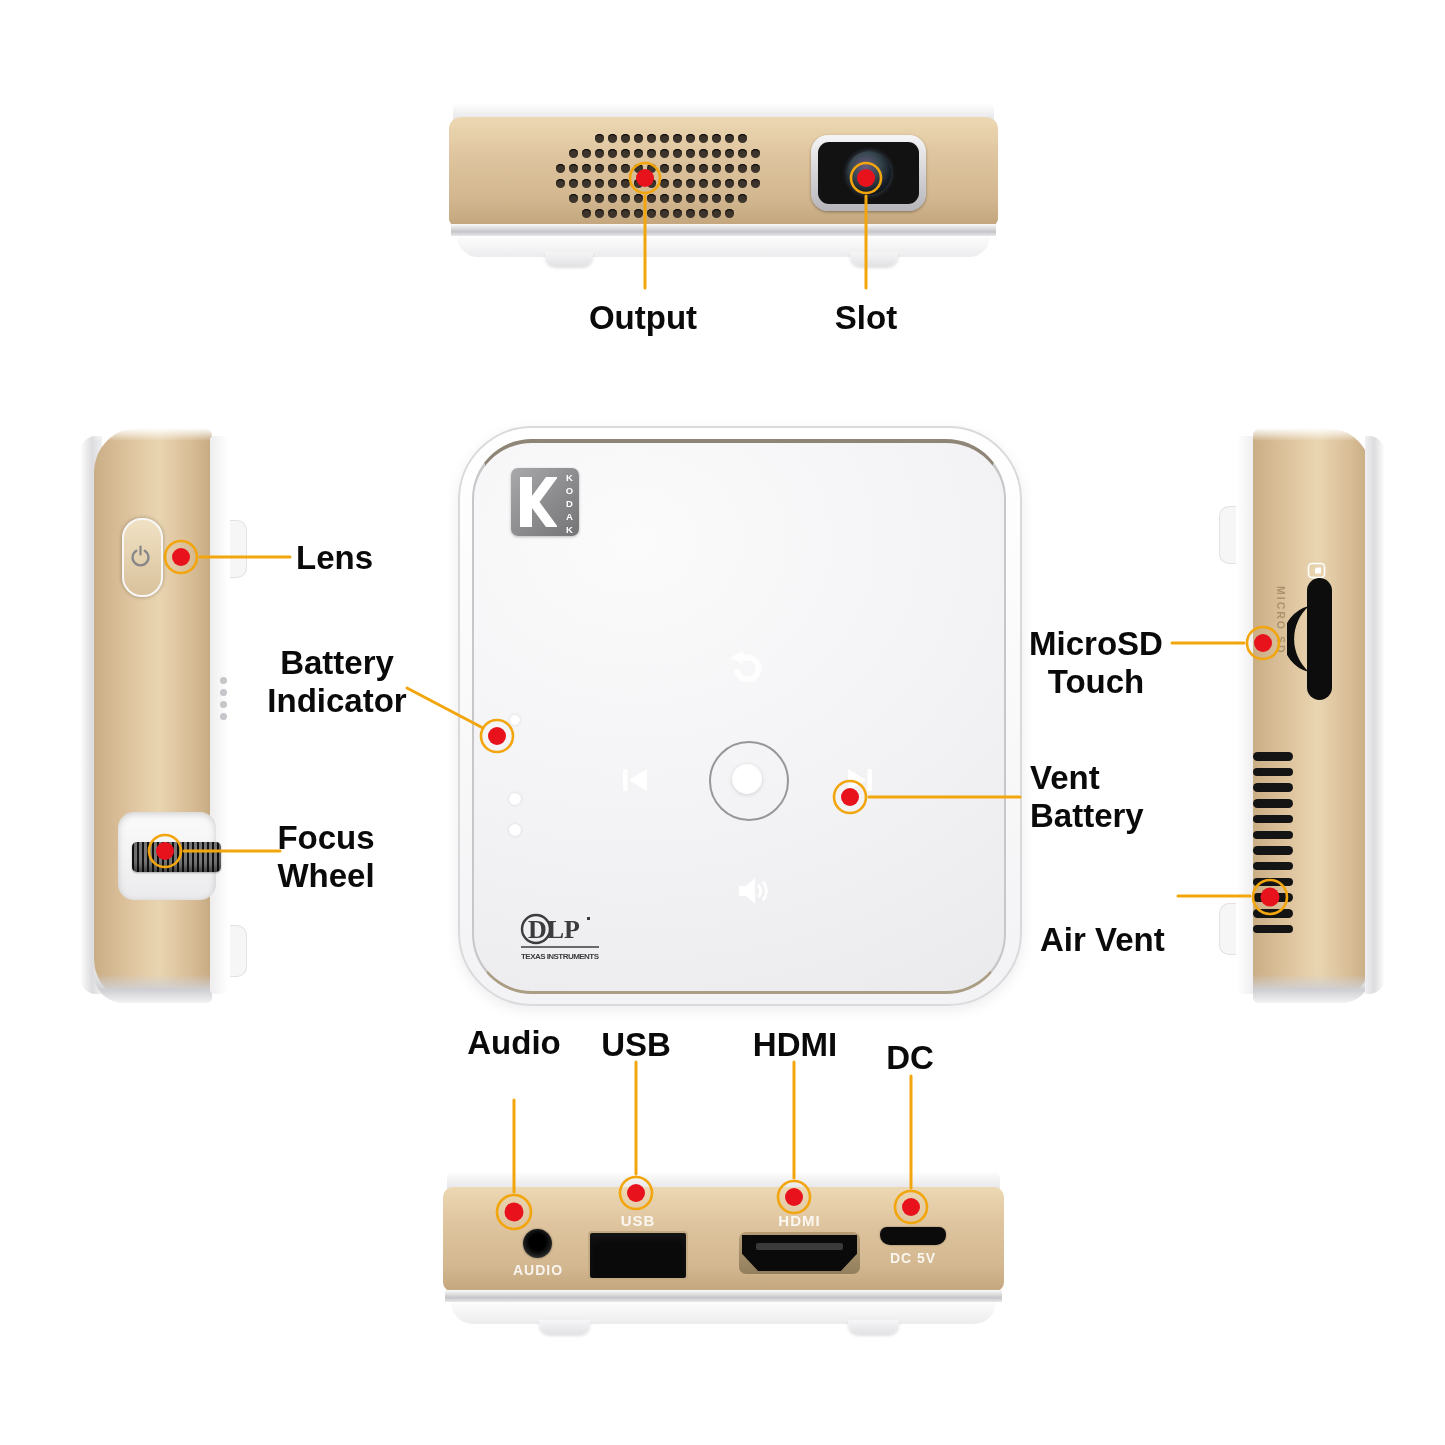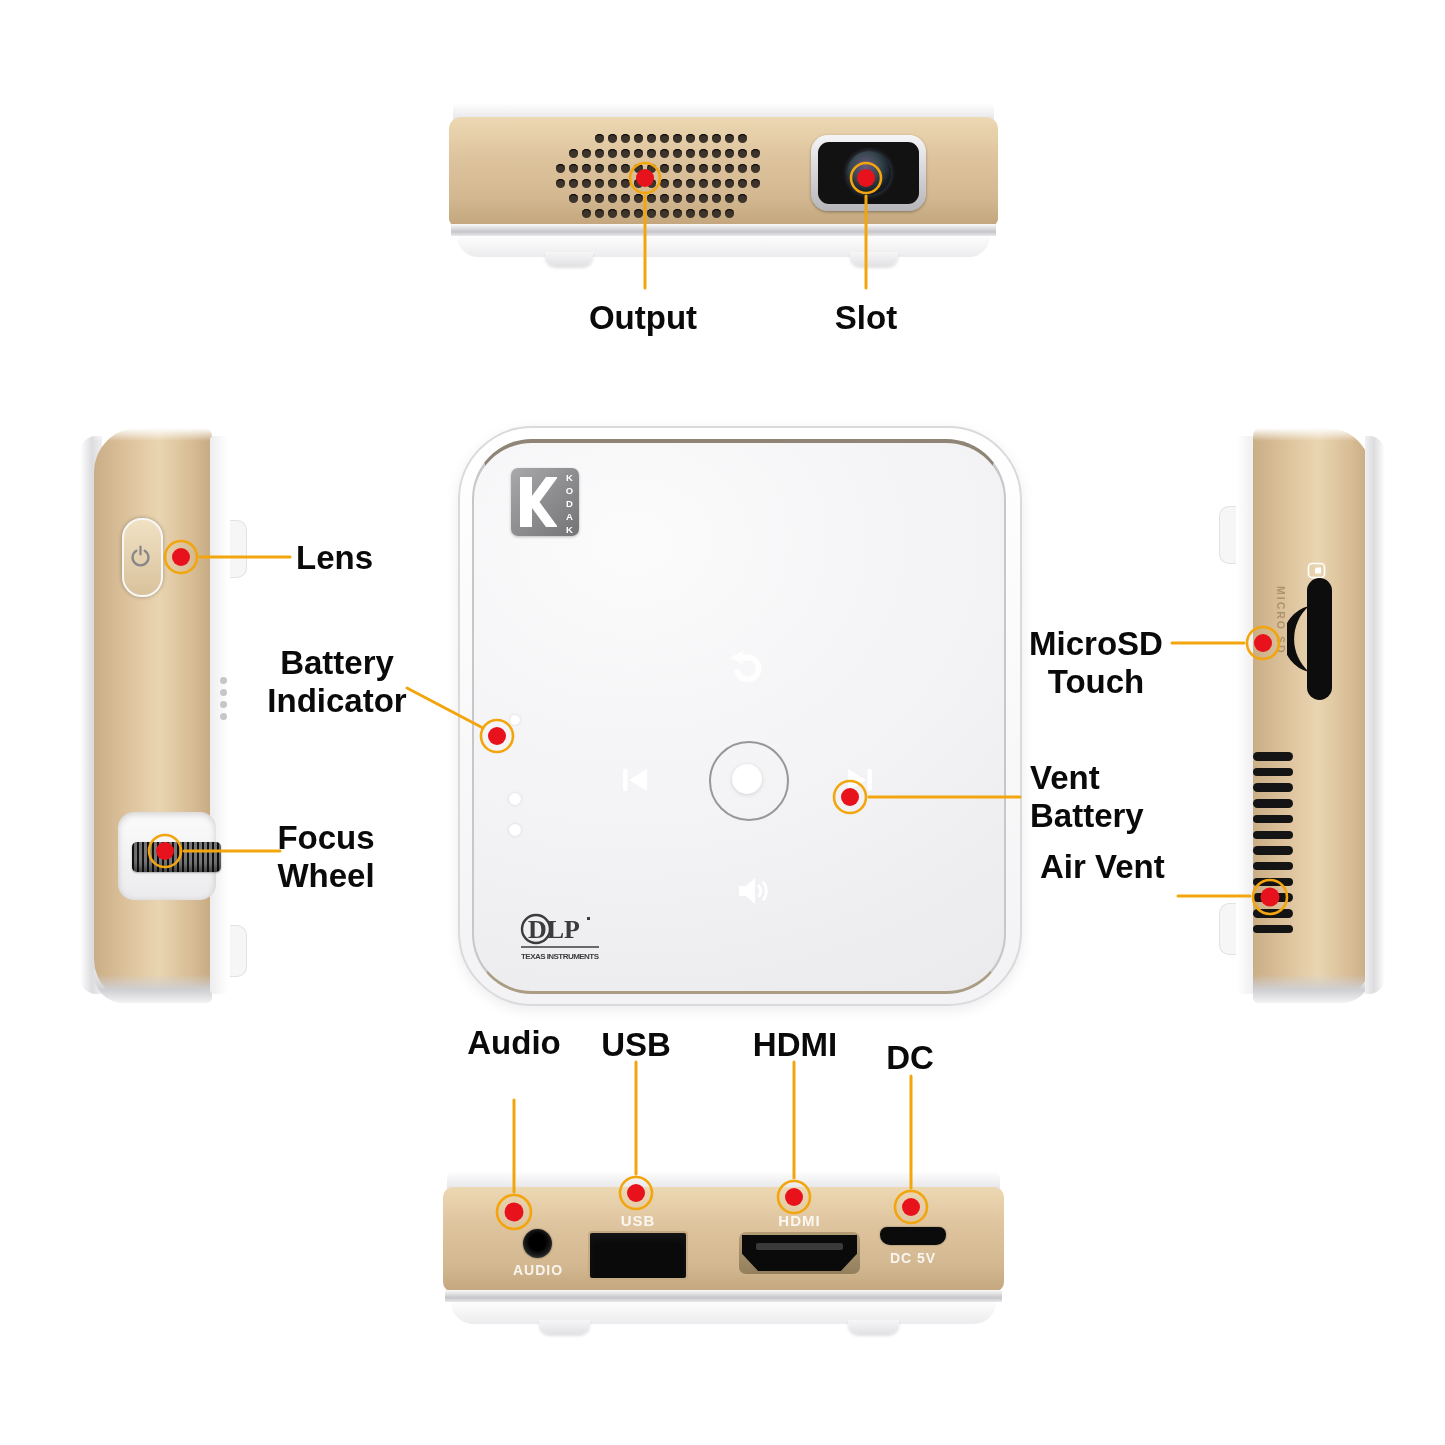--- a/index.html
+++ b/index.html
@@ -325,21 +325,21 @@
   <div class="callout center" style="left:986px;top:625px;width:220px;">
     <div>MicroSD</div>
     <div>Touch</div>
   </div>
 
   <div class="callout left" style="left:1030px;top:759px;">
     <div>Vent</div>
     <div>Battery</div>
   </div>
 
-  <div class="callout left" style="left:1040px;top:848px;">Air Vent</div>
+  <div class="callout left" style="left:1040px;top:921px;">Air Vent</div>
 
   <div class="callout center" style="left:404px;top:1024px;width:220px;">
     <div>Audio</div>
   </div>
 
   <div class="callout center" style="left:526px;top:1026px;width:220px;">USB</div>
   <div class="callout center" style="left:685px;top:1026px;width:220px;">HDMI</div>
   <div class="callout center" style="left:800px;top:1039px;width:220px;">DC</div>
 
   <svg class="ann" width="1445" height="1445" viewBox="0 0 1445 1445">

